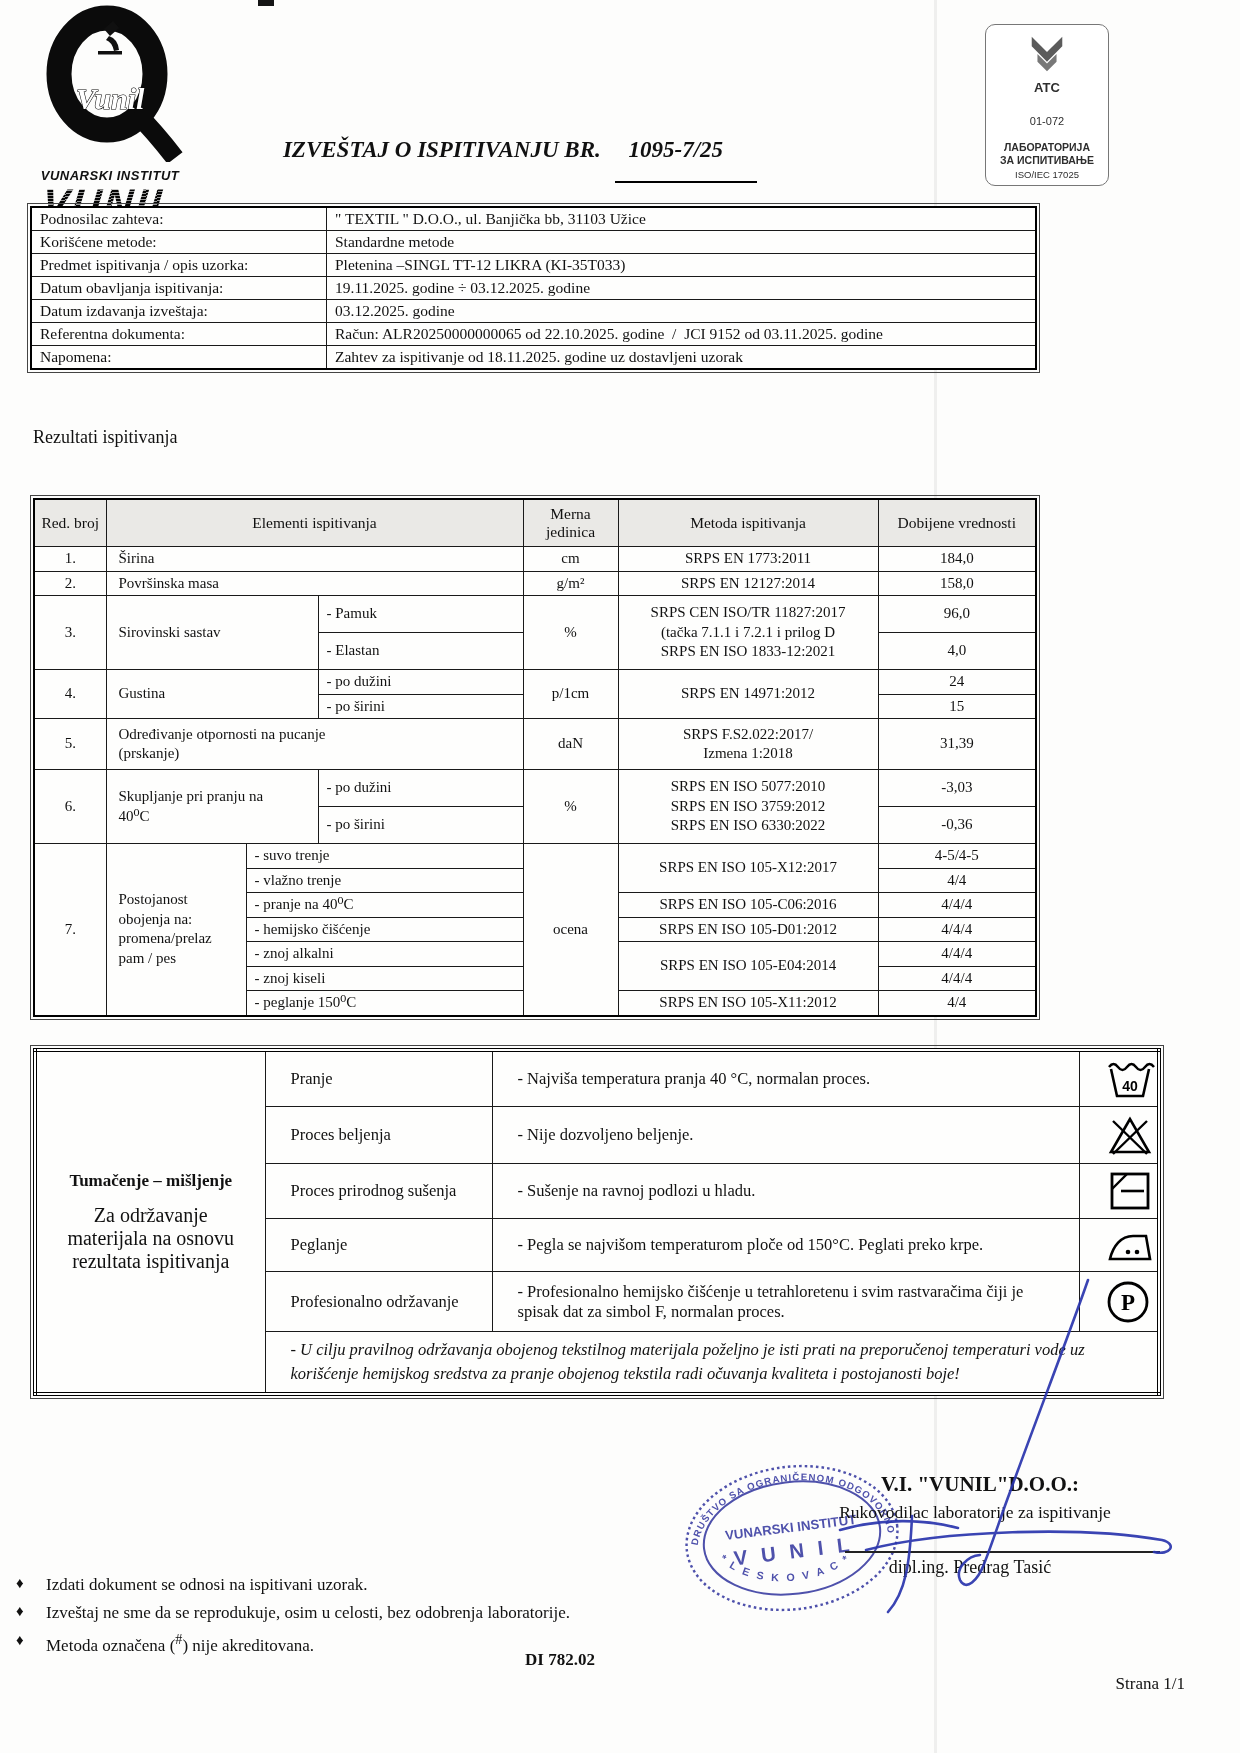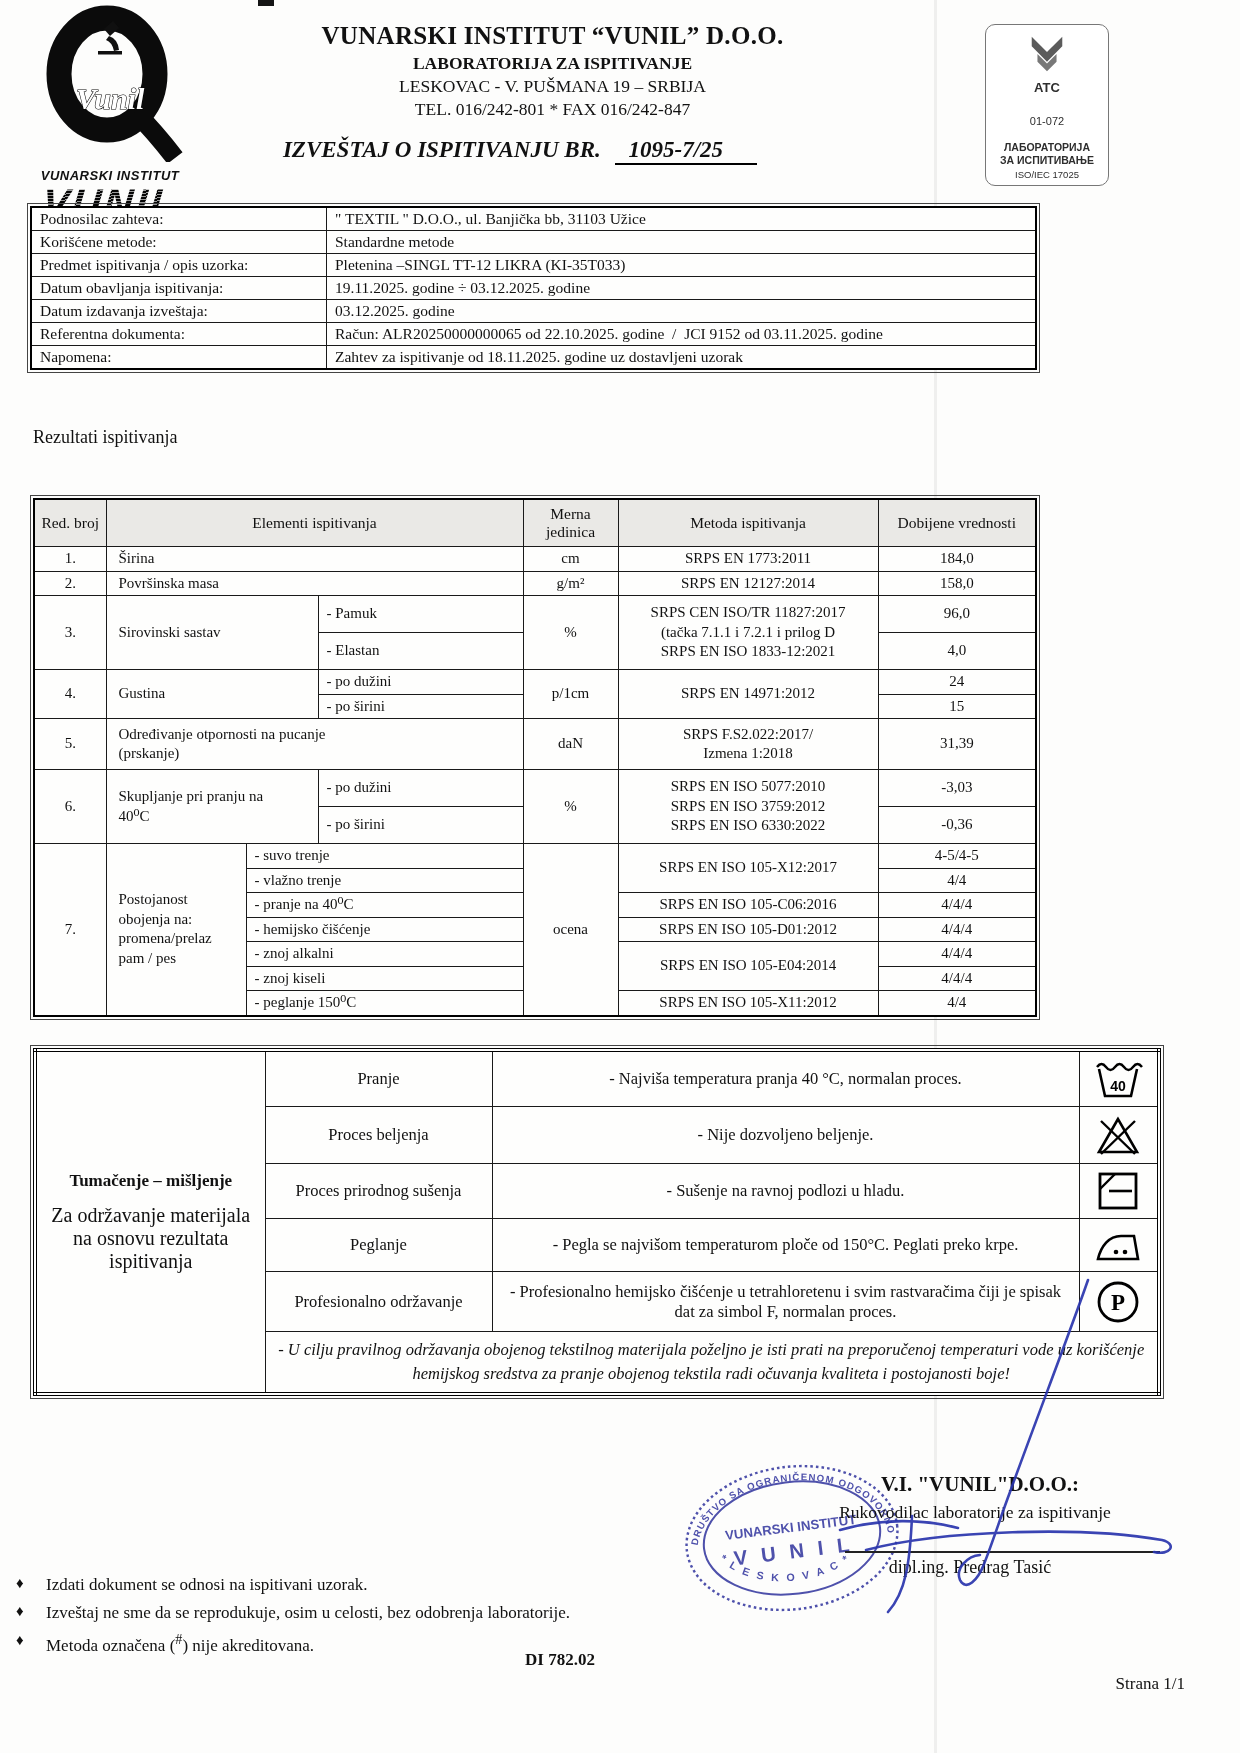--- a/index.html
+++ b/index.html
@@ -30,21 +30,21 @@
     font-size:9.5px;color:#333;margin-top:3px;}
 
   
   .head-center{left:225px;top:22px;width:655px;text-align:center;}
   .head-org{font-size:25px;font-weight:bold;letter-spacing:.3px;}
   .head-lab{font-size:17.5px;font-weight:bold;margin-top:3px;}
   .head-addr{font-size:17.5px;margin-top:2px;}
   .head-tel{font-size:17.5px;margin-top:2px;}
   .report-line{left:180px;top:137px;width:680px;text-align:center;
     font-size:23px;font-weight:bold;font-style:italic;}
-  .report-no{border-bottom:2.5px solid #000;padding:0 34px 1px 14px;margin-left:8px;}
+  .report-no{border-bottom:2.5px solid #000;padding:0 34px 19px 14px;margin-left:8px;}
 
   
   .badge{left:985px;top:24px;width:122px;height:160px;border:1.5px solid #777;border-radius:10px;
     text-align:center;font-family:"Liberation Sans","DejaVu Sans",sans-serif;color:#2e2e2e;background:#fff;}
   .badge-name{font-size:13px;font-weight:bold;margin-top:1px;}
   .badge-code{font-size:11px;margin-top:20px;}
   .badge-lab{font-size:10.5px;font-weight:bold;margin-top:14px;line-height:1.25;}
   .badge-iso{font-size:9.5px;margin-top:2px;}
 
   
@@ -64,21 +64,21 @@
   .res-table table{width:1002px;border:2px solid #000;table-layout:fixed;}
   .res-table th{background:#eae9e6;font-weight:normal;font-size:15.5px;padding:4px 2px;height:38px;}
   .res-table td{font-size:15px;padding:2px 6px;text-align:center;vertical-align:middle;line-height:1.3;}
   .res-table td.lft{text-align:left;padding-left:12px;}
   .res-table td.sub{text-align:left;padding-left:8px;}
   .mline span{display:block;}
 
   
   .care-table{left:33px;top:1048px;}
   .care-table table{width:1124px;border:4px double #000;table-layout:fixed;}
-  .care-table td{font-size:16.5px;padding:6px 8px;vertical-align:middle;text-align:center;}
+  .care-table td{font-size:16.5px;padding:6px 25px;vertical-align:middle;}
   .care-label{text-align:center;vertical-align:middle;}
   .care-label-title{font-weight:bold;font-size:17px;}
   .care-label-sub{font-size:20px;margin-top:13px;}
   .care-item{padding-left:14px;}
   .care-desc{}
   .care-sym{text-align:center;padding:2px;}
   .care-note{font-style:italic;font-size:16.5px;padding:8px 14px;line-height:1.45;}
   .care-sym svg{display:block;margin:0 auto;}
 
   
@@ -113,26 +113,20 @@
         <path d="M74 32 q9 3 10 14 l-5 1 q-2 -9 -8 -11 z"></path>
         <rect x="63" y="47" width="24" height="3.5"></rect>
       </g>
       <text x="41" y="105" font-size="30" font-style="italic" font-weight="bold" font-family="Liberation Serif, DejaVu Serif, serif" fill="#ffffff" stroke="#000" stroke-width="1.1" paint-order="stroke">Vunil</text>
     </svg>
     <div class="logo-vi">VUNARSKI INSTITUT</div>
     <div class="logo-vunil">VUNIL</div>
     <div class="logo-addr">Viljema Pušmana 19, Leskovac</div>
   </div>
 
-  <div class="abs head-center">
-    <div class="head-org">VUNARSKI INSTITUT “VUNIL” D.O.O.</div>
-    <div class="head-lab">LABORATORIJA ZA ISPITIVANJE</div>
-    <div class="head-addr">LESKOVAC - V. PUŠMANA 19 – SRBIJA</div>
-    <div class="head-tel">TEL. 016/242-801 * FAX  016/242-847</div>
-  </div>
 
   <div class="abs report-line">
     <span>IZVEŠTAJ O ISPITIVANJU BR.</span>
     <span class="report-no">1095-7/25</span>
   </div>
 
   <div class="abs badge">
     <svg width="48" height="42" viewBox="0 0 48 44" style="margin-top:8px">
       <path d="M8,4 L24,20 L40,4 L40,14 L24,30 L8,14 Z" fill="#5b5b5b"></path>
       <path d="M14,22 L24,32 L34,22 L34,30 L24,40 L14,30 Z" fill="#787878"></path>

